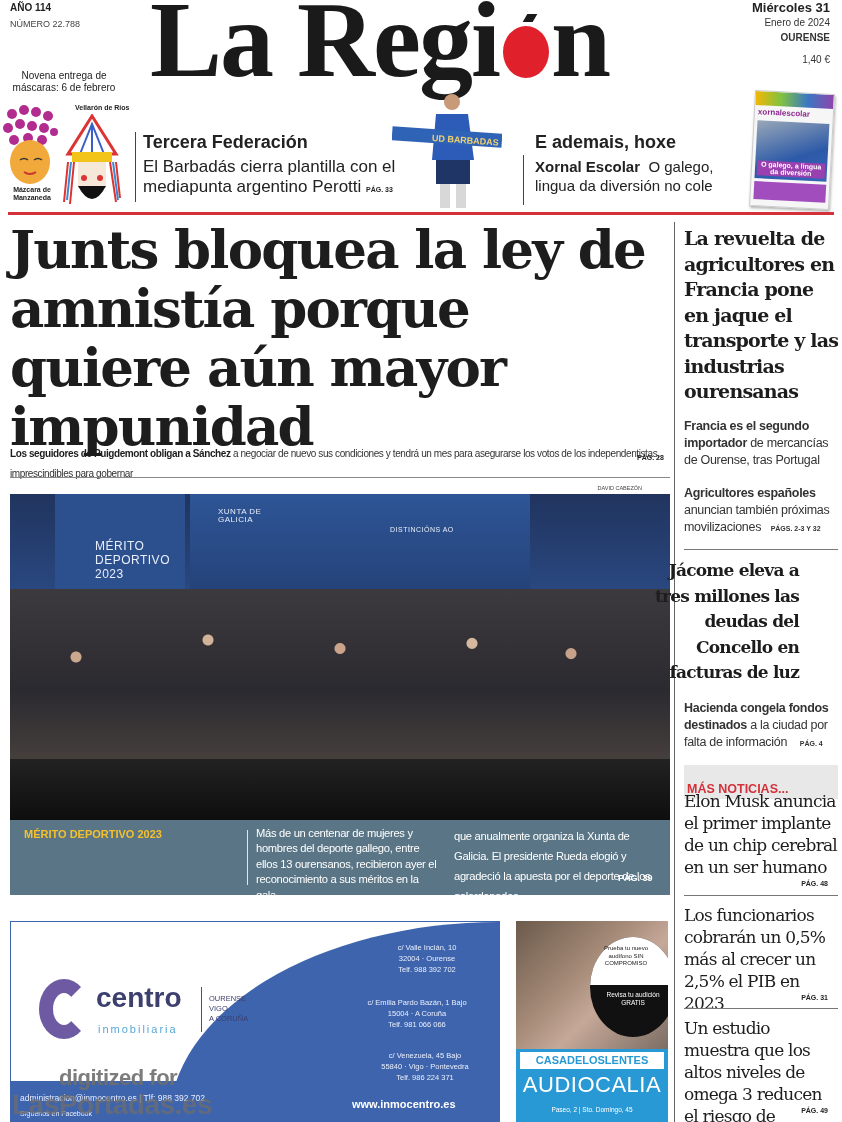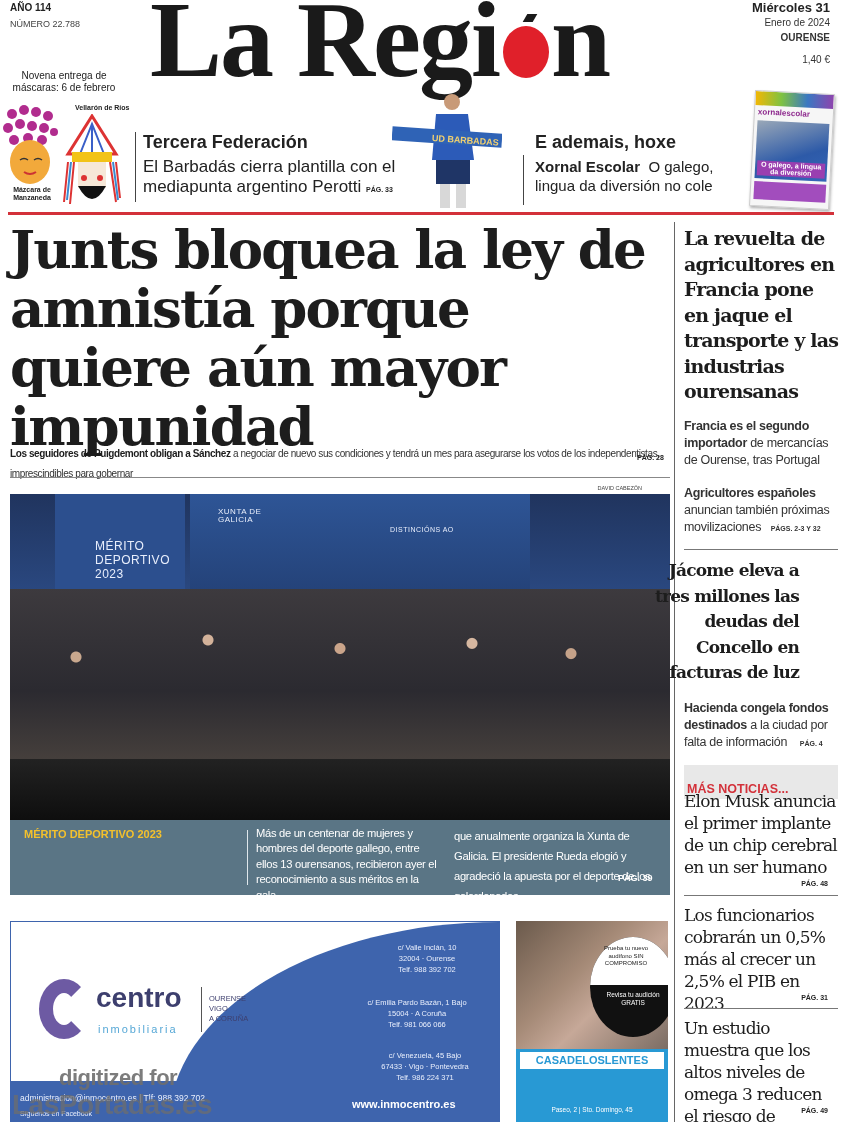--- a/index.html
+++ b/index.html
@@ -259,32 +259,33 @@
   <div>32004 · Ourense</div>
   <div>Telf. 988 392 702</div>
 </div>
 <div class="abs addr" id="addr2">
   <div>c/ Emilia Pardo Bazán, 1 Bajo</div>
   <div>15004 · A Coruña</div>
   <div>Telf. 981 066 066</div>
 </div>
 <div class="abs addr" id="addr3">
   <div>c/ Venezuela, 45 Bajo</div>
-  <div>67433 · Vigo · Pontevedra</div>
+  <div>55840 · Vigo · Pontevedra</div>
   <div>Telf. 986 224 371</div>
 </div>
 <div class="abs" id="centro-contact">administracion@inmocentro.es | Tlf: 988 392 702</div>
 <div class="abs" id="centro-fb">Síguenos en Facebook</div>
 <div class="abs" id="centro-web">www.inmocentro.es</div>
 
 <div class="abs" id="ad-audio">
   <div class="ear"></div>
   <div class="badge">
       <div class="white"></div>
     </div>
   <div class="abs" id="audio-t1" style="left:80px;">Prueba tu nuevo audífono SIN COMPROMISO</div>
   <div class="abs" id="audio-t2" style="left:82px;">Revisa tu audición GRATIS</div>
   <div class="abs" id="audio-brand1">CASADELOSLENTES</div>
+  <div class="abs" id="audio-brand2">AUDIOCALIA</div>
   <div class="abs" id="audio-addr">Paseo, 2  |  Sto. Domingo, 45</div>
 </div>
 
 <div class="abs" id="watermark1">digitized for</div>
 <div class="abs" id="watermark2">LasPortadas.es</div>
 
 </body></html>

